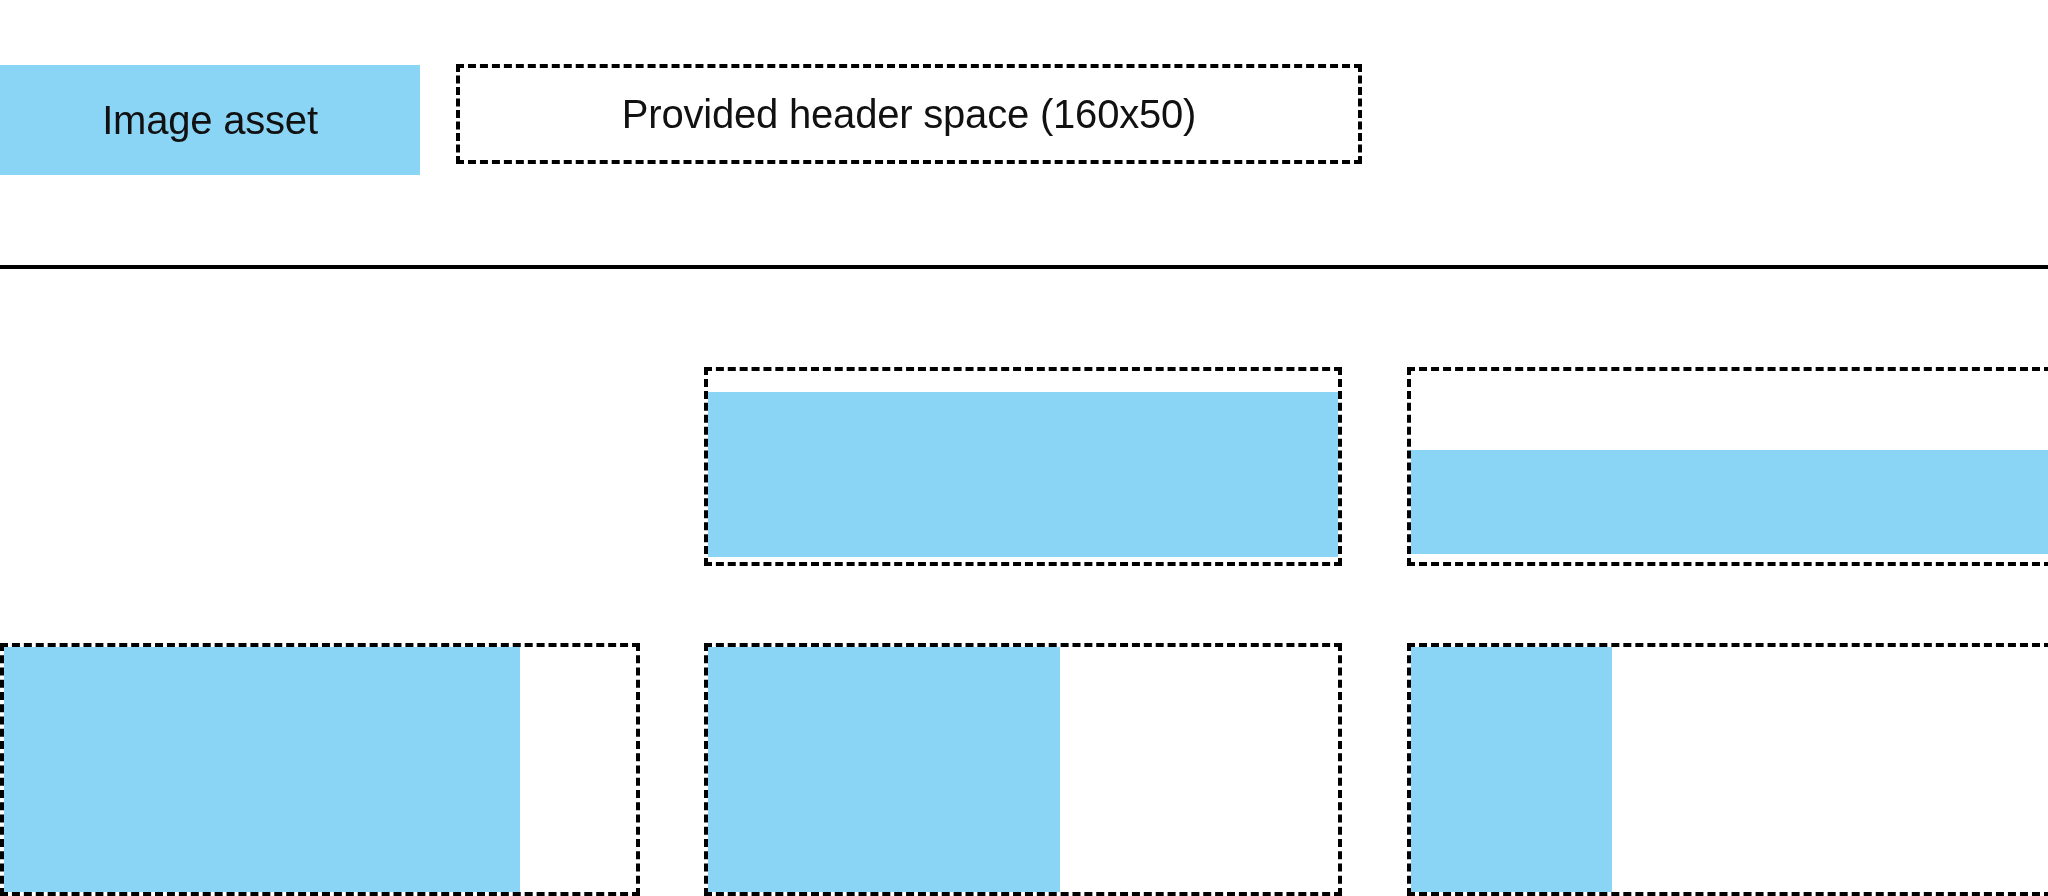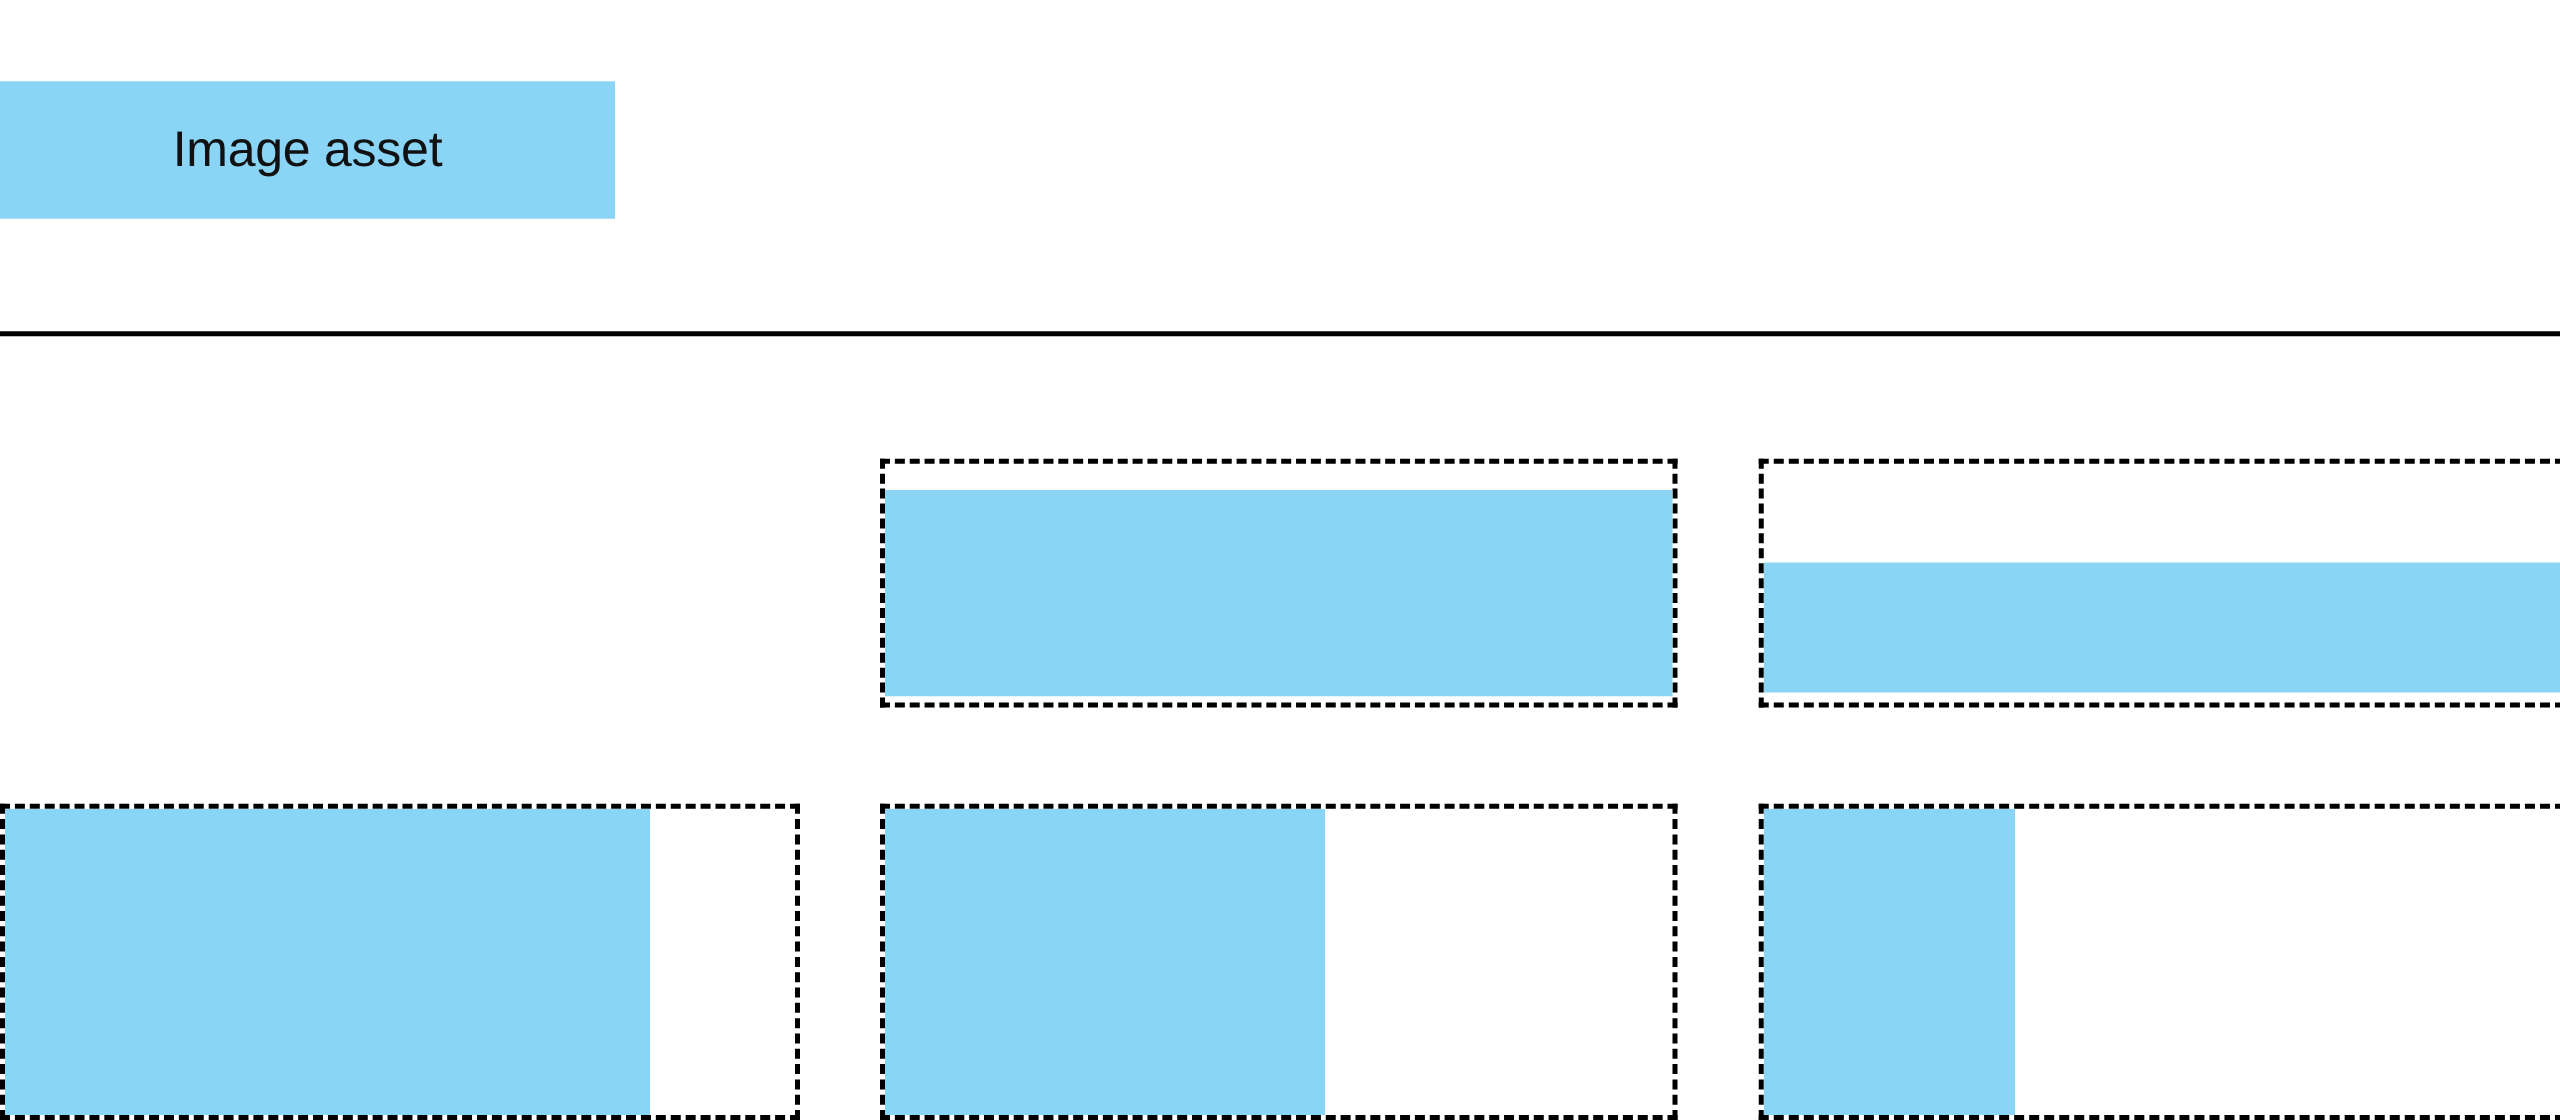--- a/index.html
+++ b/index.html
@@ -20,21 +20,21 @@
   .stage {
     position: absolute;
     inset: 0;
   }
 
   
   .legend-swatch {
     position: absolute;
     left: 0px;
     top: 65px;
-    width: 492px;
+    width: 420px;
     height: 110px;
     background: #8AD5F5;
     display: flex;
     align-items: center;
     justify-content: center;
     box-sizing: border-box;
   }
   .legend-swatch-label {
     font-size: 40px;
     line-height: 1;
@@ -108,20 +108,23 @@
 </style>
 </head>
 <body>
 
 <div class="stage">
 
   <div class="legend-swatch">
     <span class="legend-swatch-label">Image asset</span>
   </div>
 
+  <div class="legend-dashed">
+    <span class="legend-dashed-label">Provided header space (160x50)</span>
+  </div>
 
   <div class="divider"></div>
 
 
   <div class="sample" id="s-r1c2">
     <div class="fill" style="left:0px; top:21px; width:638px; height:165px;"></div>
   </div>
 
   <div class="sample" id="s-r1c3">
     <div class="fill" style="left:0px; top:79px; width:645px; height:104px;"></div>

